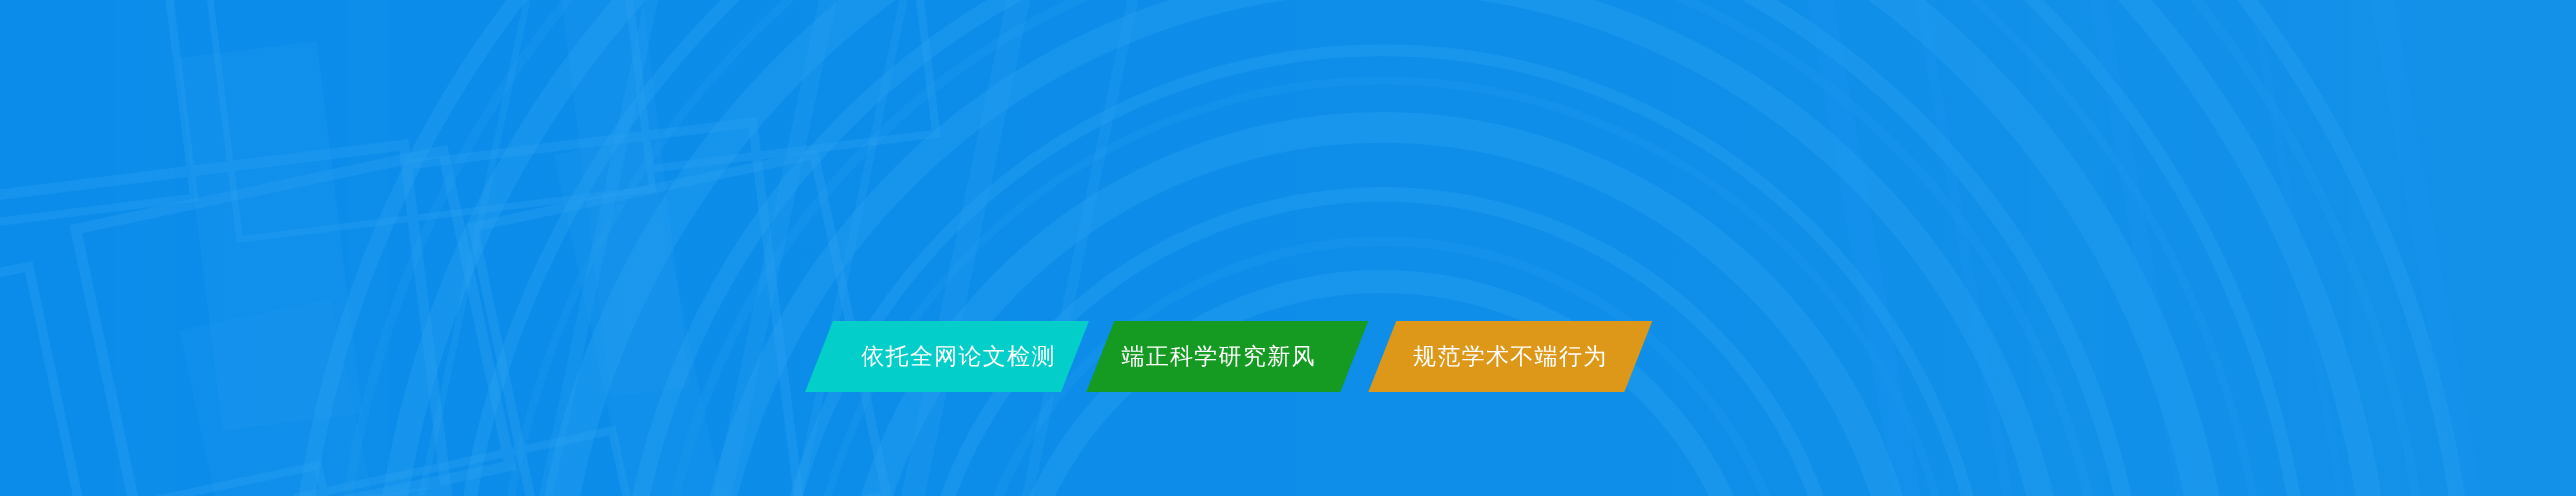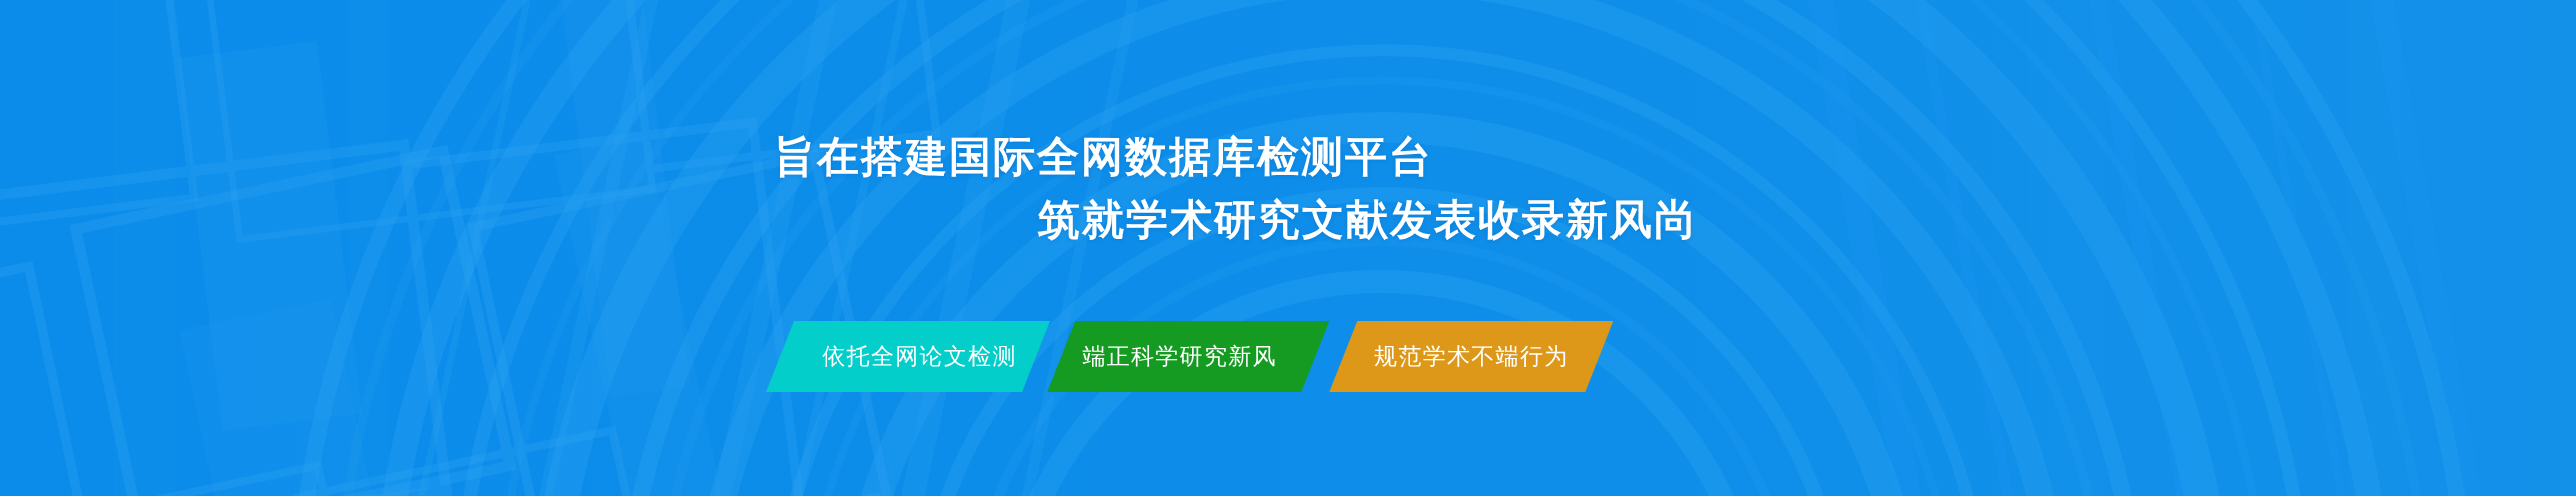--- a/index.html
+++ b/index.html
@@ -45,21 +45,21 @@
     font-weight: 700;
     white-space: nowrap;
     text-shadow: 0 1.3px 4px rgba(0, 60, 120, 0.18);
   }
   .headline-line.line-1 { padding-left: 773px; }
   .headline-line.line-2 { padding-left: 1038px; margin-top: 12px; }
 
   
   .tag-bar {
     position: absolute;
-    left: 766px;
+    left: 805px;
     top: 321px;
     height: 71px;
     display: flex;
     align-items: stretch;
     z-index: 6;
   }
   .tag {
     position: relative;
     display: flex;
     align-items: center;
@@ -177,24 +177,20 @@
       <g fill="#1f9bf0" opacity="0.13">
         <rect x="170" y="0" width="90" height="740"></rect>
         <rect x="520" y="0" width="60" height="740"></rect>
         <rect x="3020" y="0" width="120" height="740"></rect>
         <rect x="3500" y="0" width="80" height="740"></rect>
       </g>
 
     </g>
   </svg>
 
-  <div class="headline">
-    <div class="headline-line line-1">旨在搭建国际全网数据库检测平台</div>
-    <div class="headline-line line-2">筑就学术研究文献发表收录新风尚</div>
-  </div>
 
   <div class="tag-bar">
     <div class="tag tag-1">
       <span>依托全网论文检测</span>
     </div>
     <div class="tag tag-3">
       <span>端正科学研究新风</span>
     </div>
     <div class="tag tag-2">
       <span>规范学术不端行为</span>

